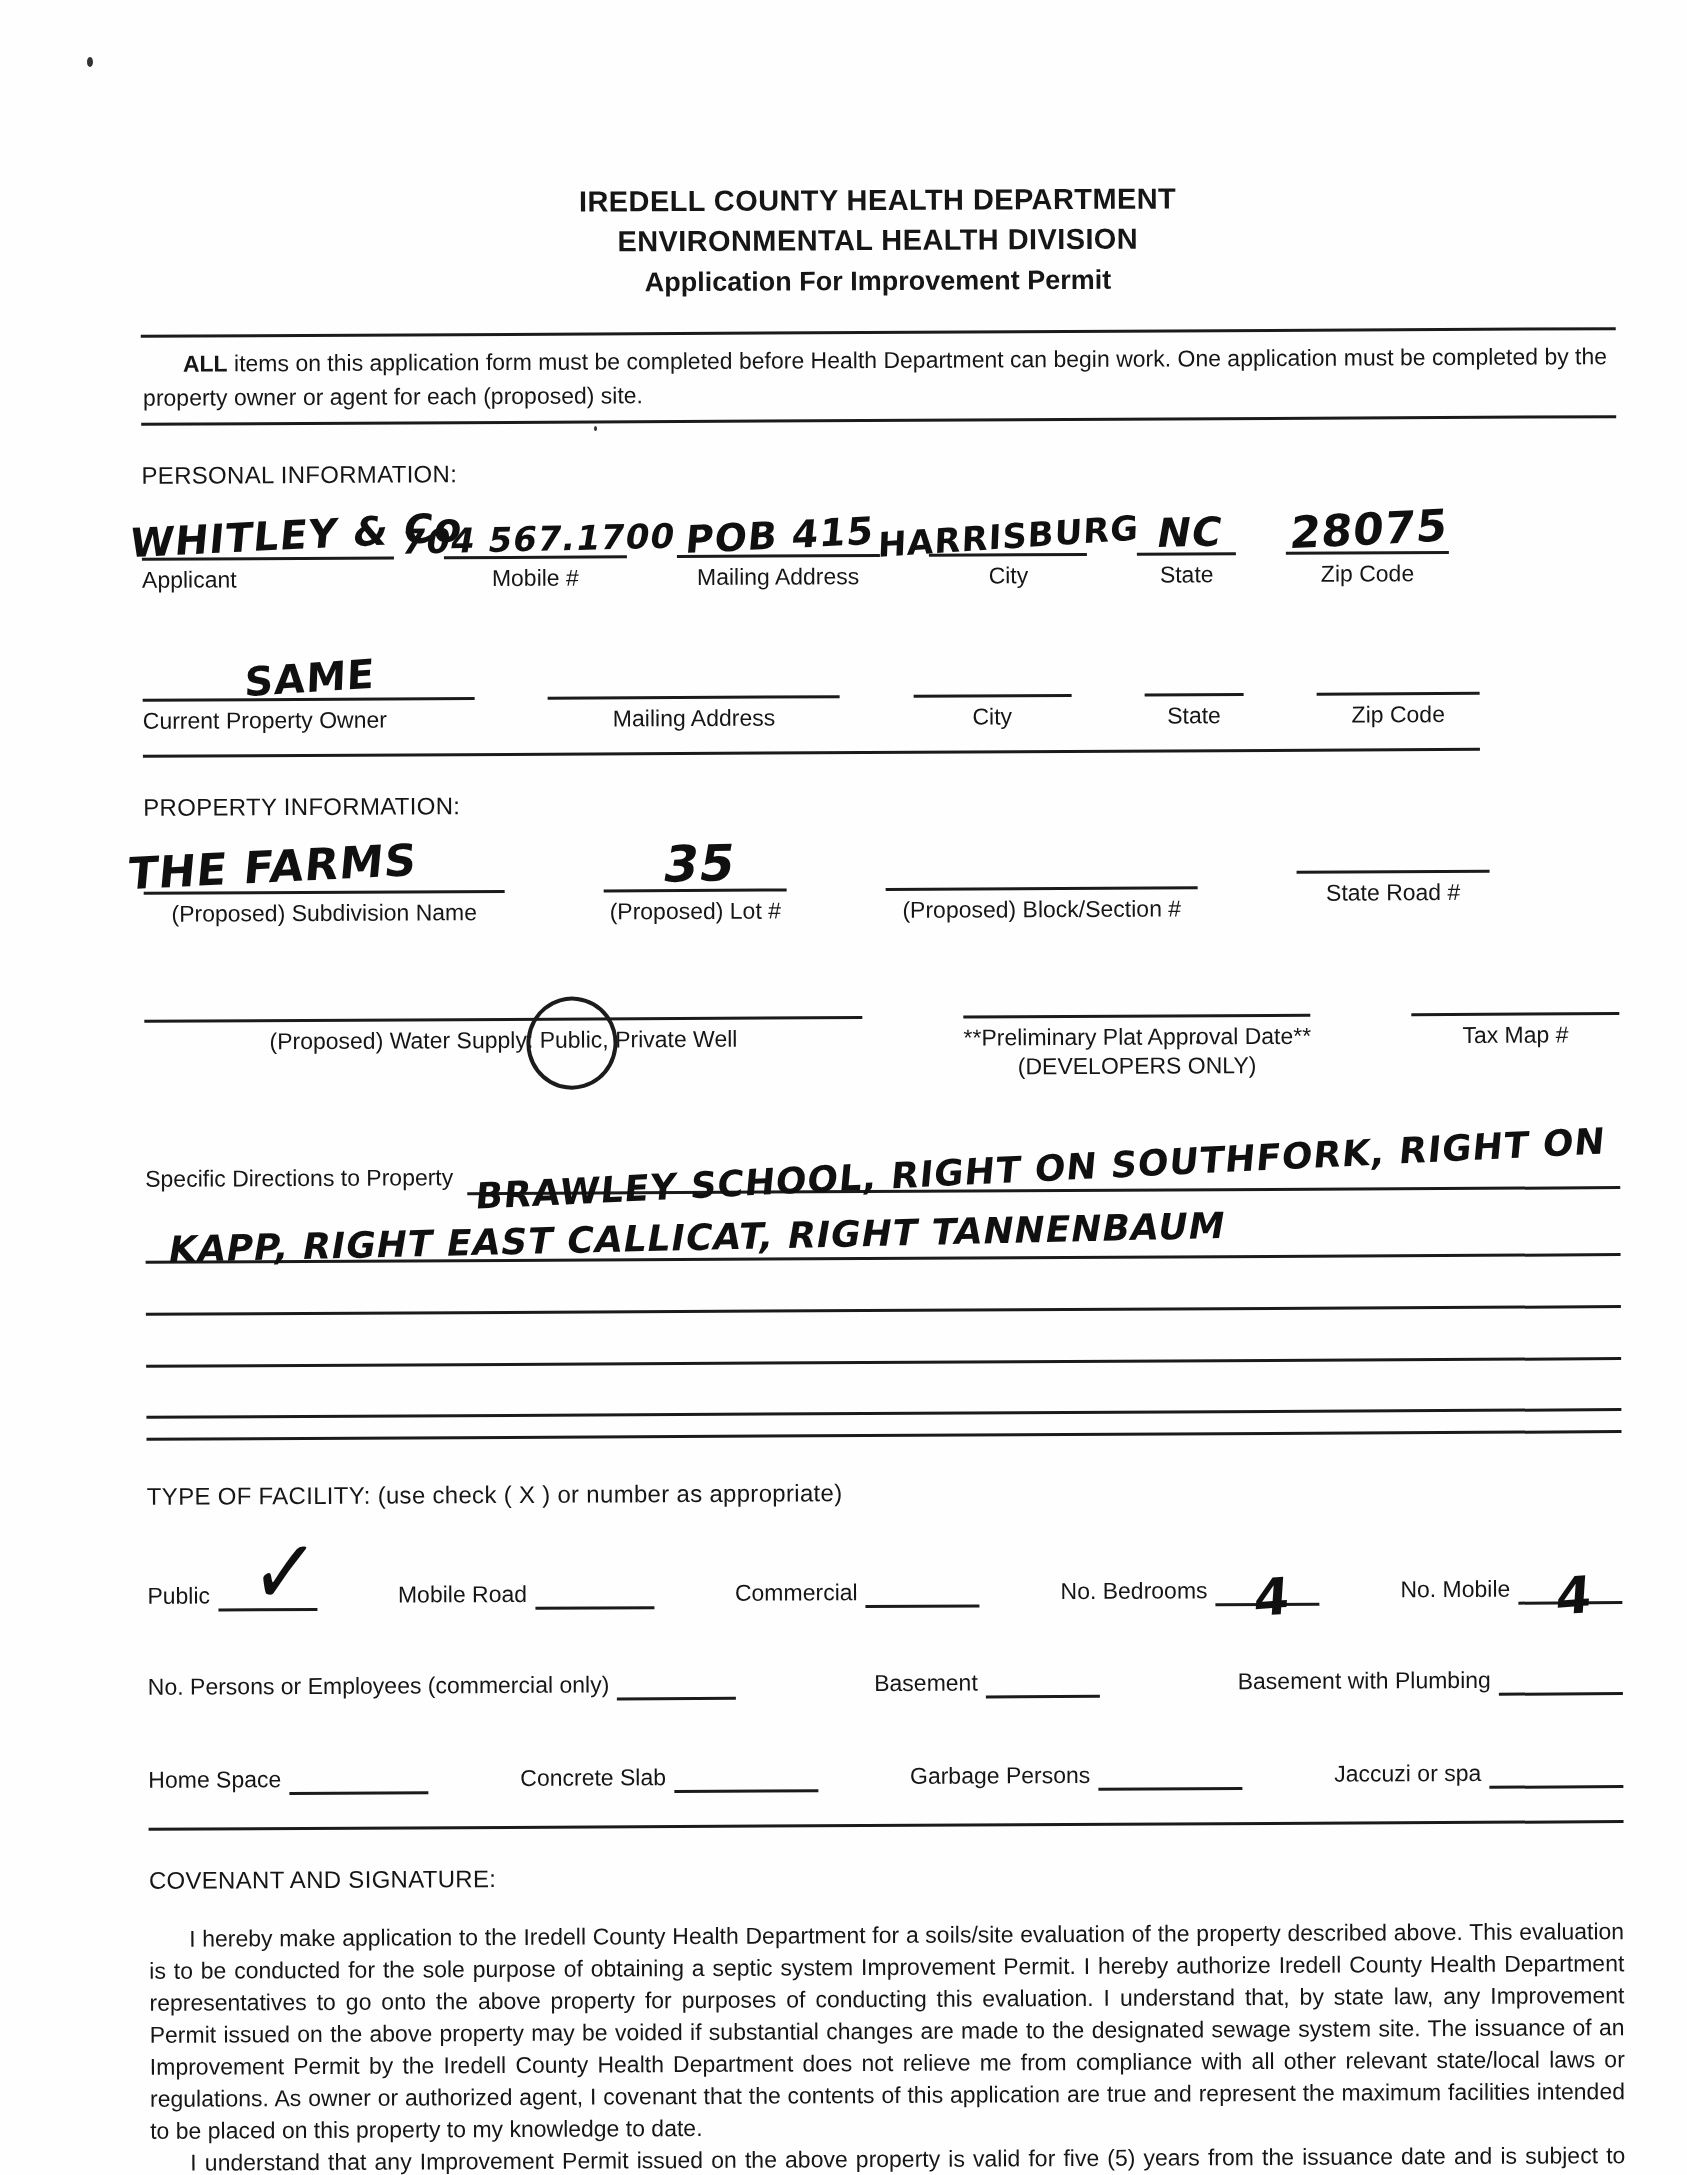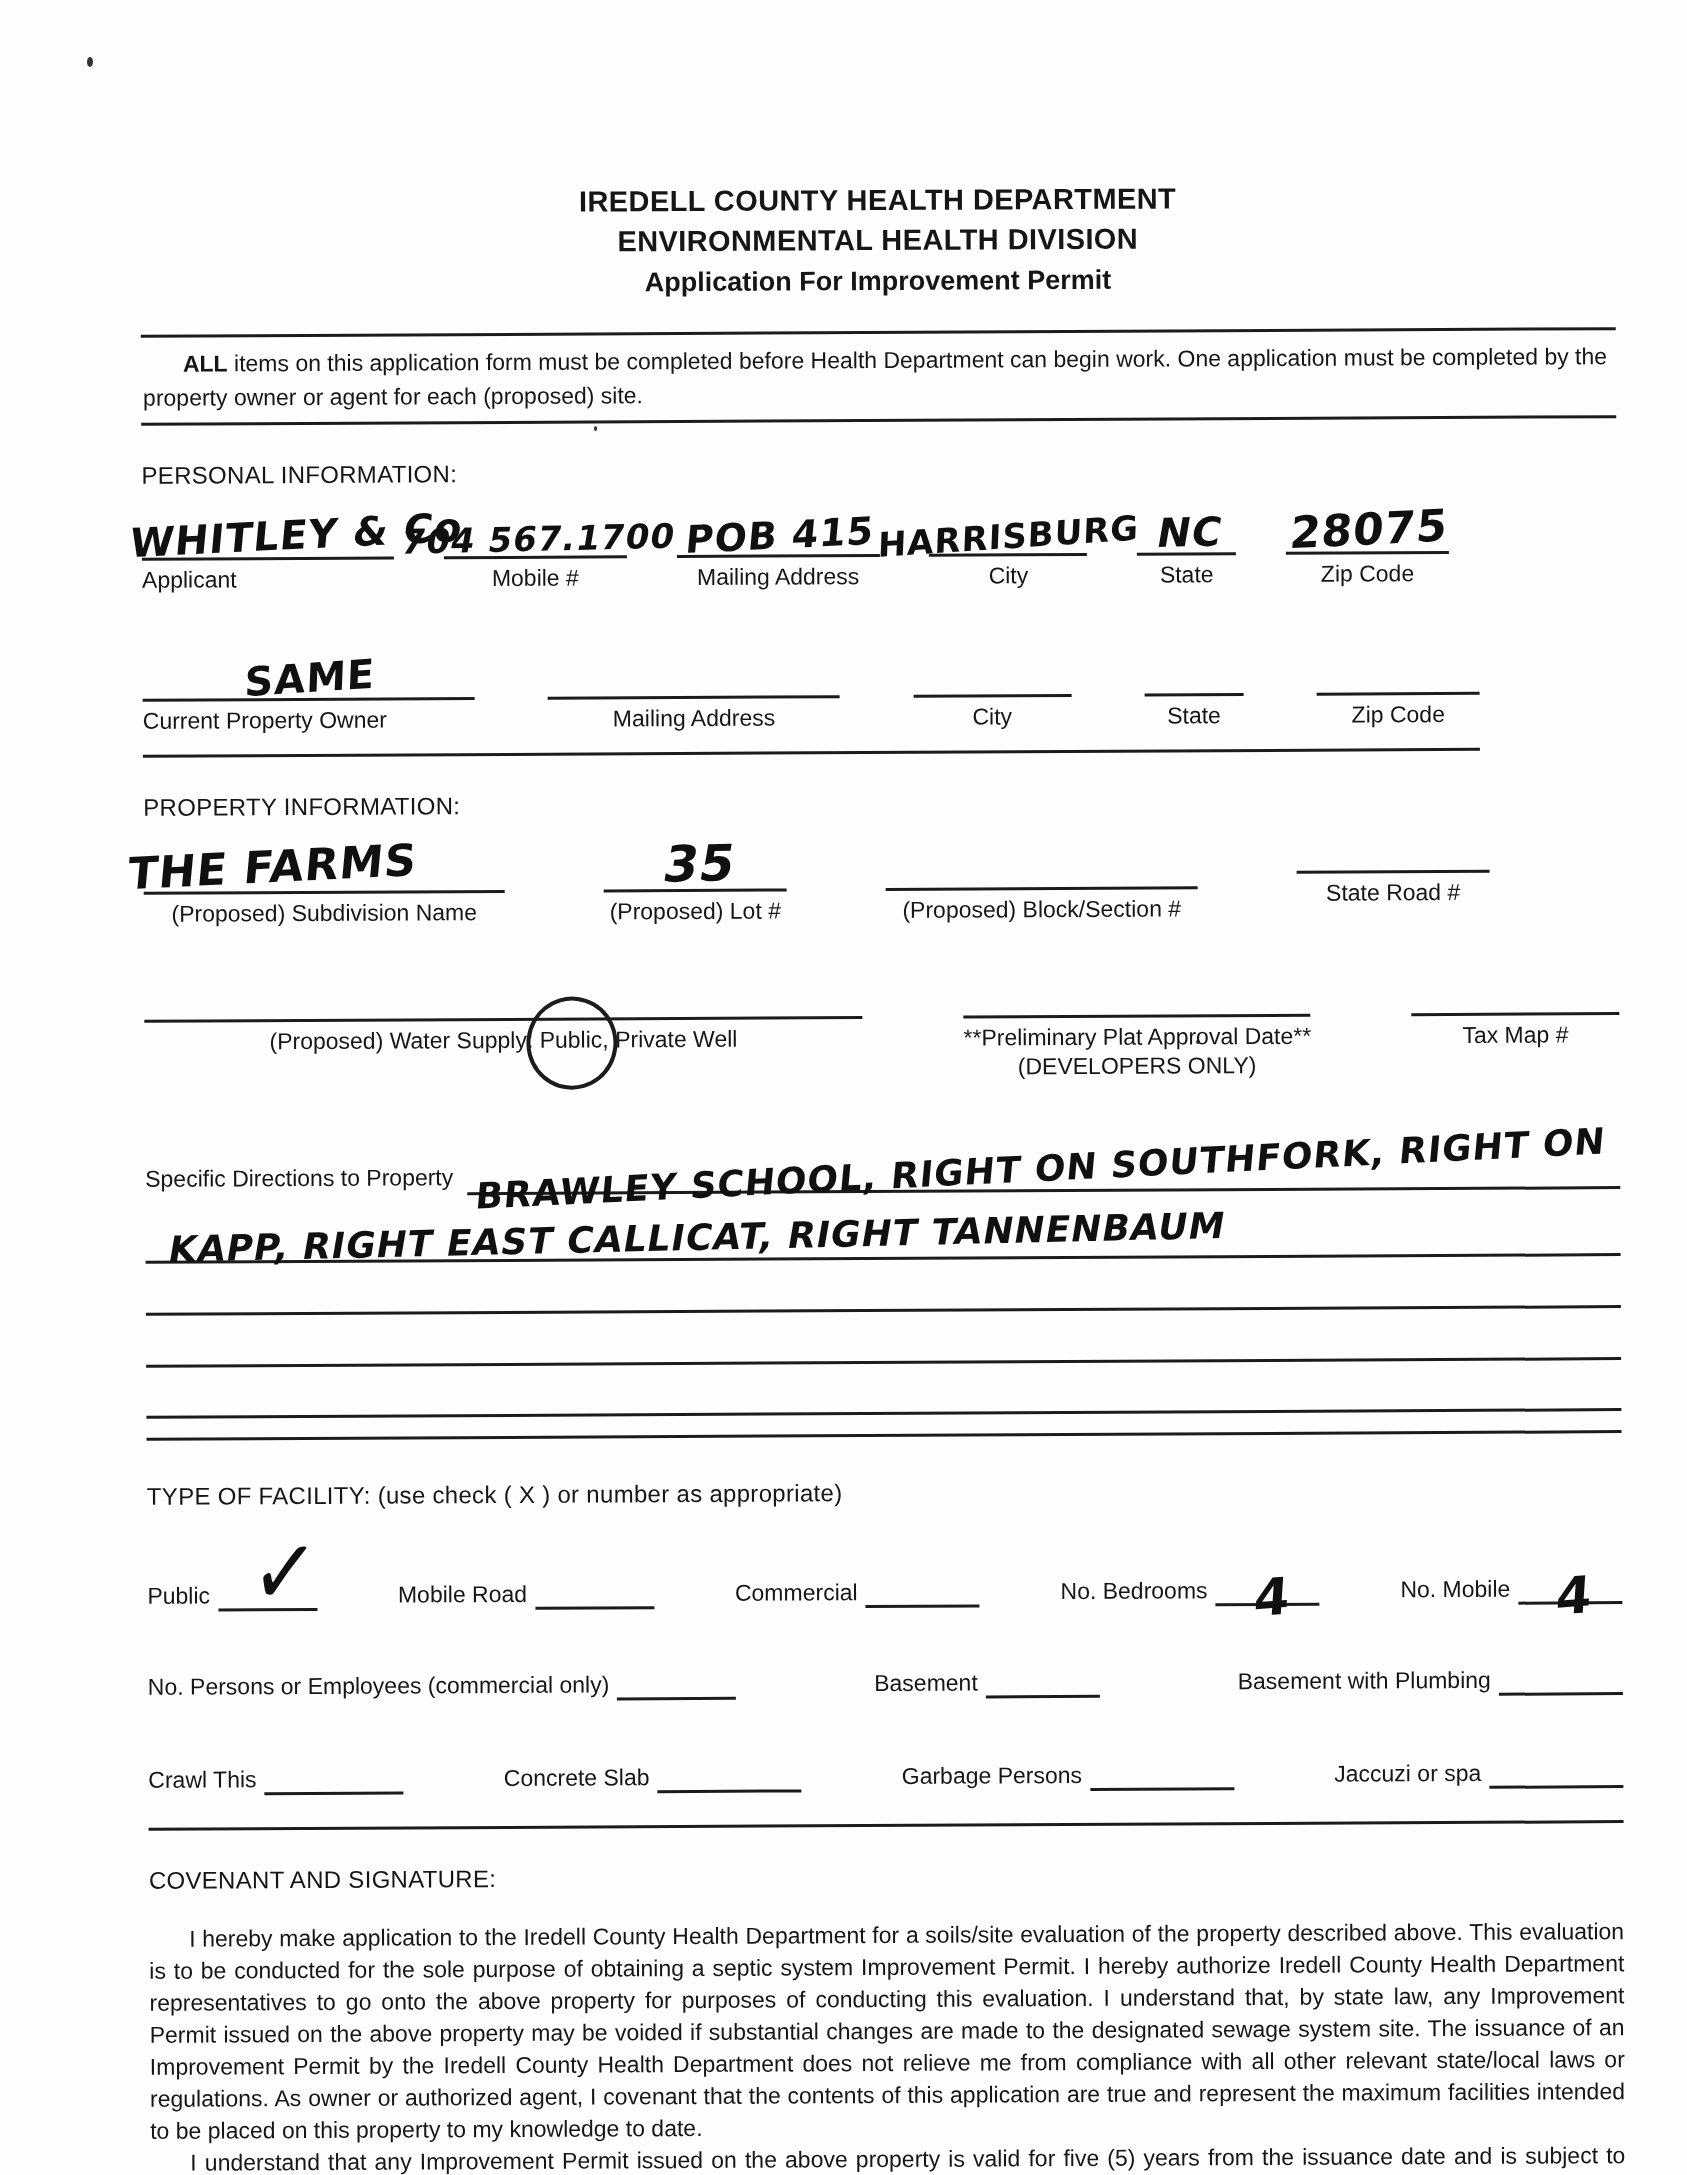--- a/index.html
+++ b/index.html
@@ -274,21 +274,21 @@
         <span class="uline w115"></span>
       </span>
       <span class="group">
         <span class="ulabel">Basement with Plumbing</span>
         <span class="uline w125"></span>
       </span>
     </div>
 
     <div class="inline-row" style="margin-top:57px;">
       <span class="group">
-        <span class="ulabel">Crawl This</span>
+        <span class="ulabel">Home Space</span>
         <span class="uline w140"></span>
       </span>
       <span class="group">
         <span class="ulabel">Concrete Slab</span>
         <span class="uline w145"></span>
       </span>
       <span class="group">
         <span class="ulabel">Garbage Persons</span>
         <span class="uline w145"></span>
       </span>

